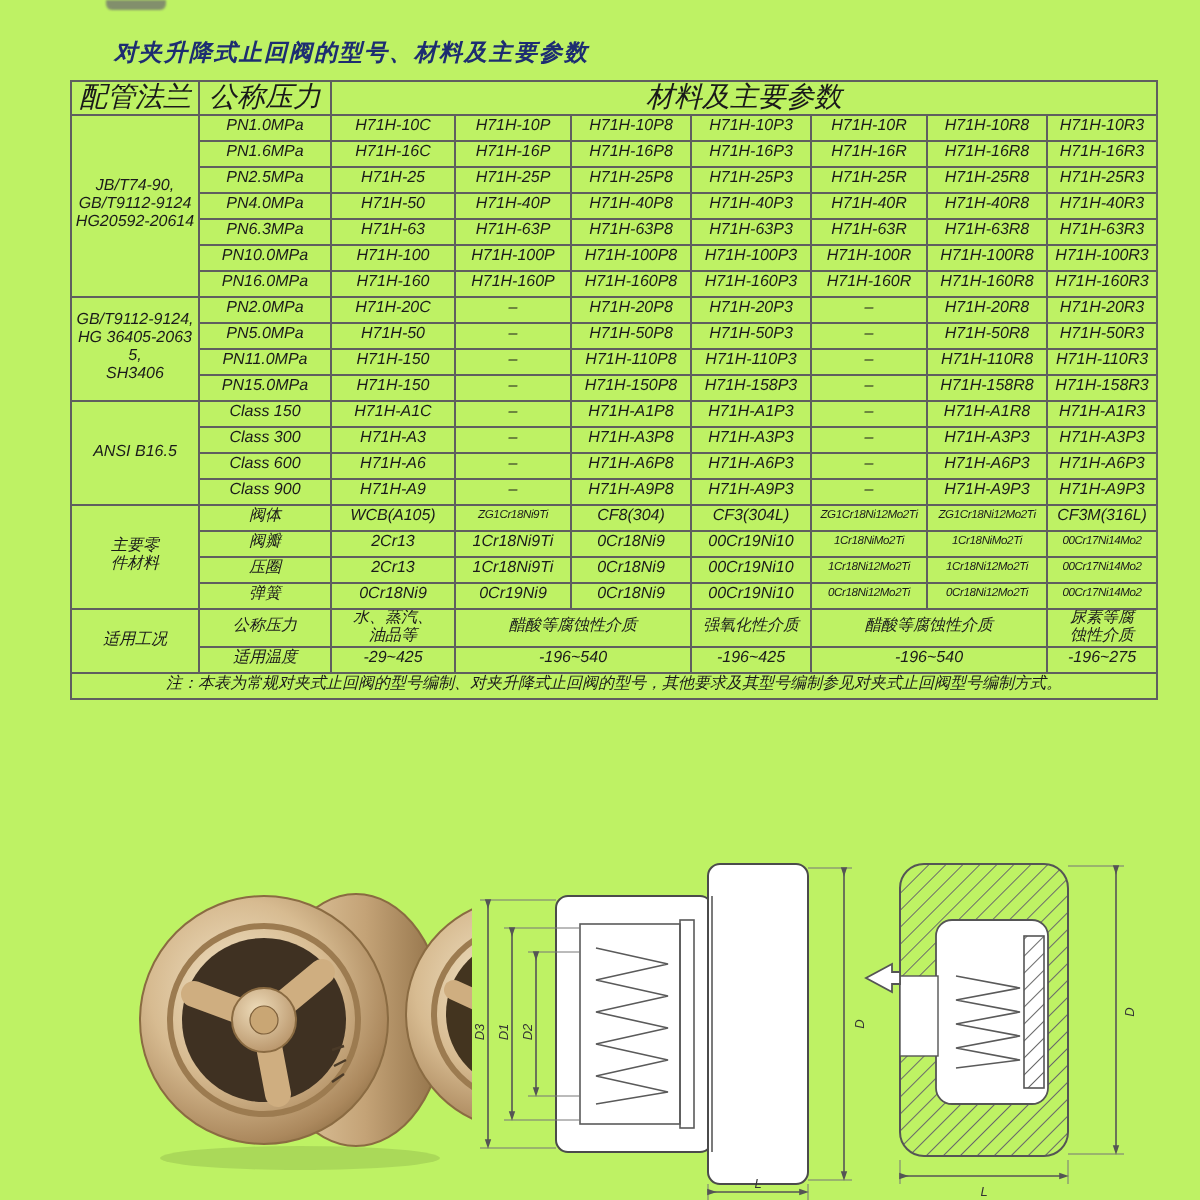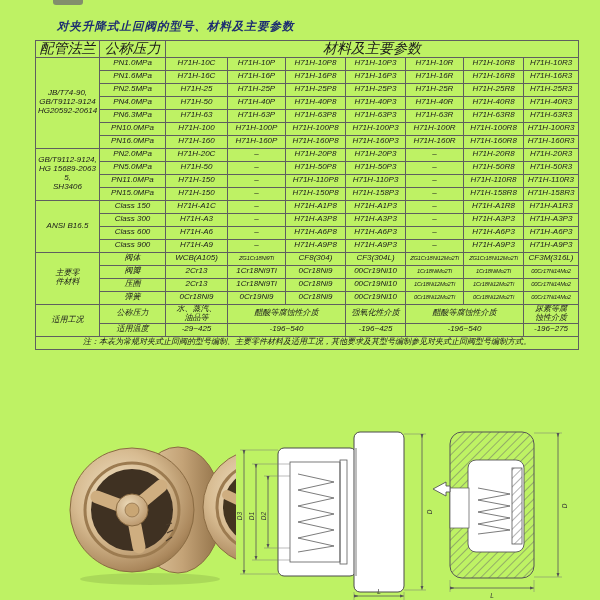--- a/index.html
+++ b/index.html
@@ -134,21 +134,21 @@
           <td class="model">H71H-160</td>
           <td class="model">H71H-160P</td>
           <td class="model">H71H-160P8</td>
           <td class="model">H71H-160P3</td>
           <td class="model">H71H-160R</td>
           <td class="model">H71H-160R8</td>
           <td class="model">H71H-160R3</td>
         </tr>
         <tr>
           <td rowspan="4" class="std multiline">GB/T9112-9124,
-HG 15689-20635,
+HG 36405-20635,
 SH3406</td>
           <td class="pres">PN2.0MPa</td>
           <td class="model">H71H-20C</td>
           <td class="model">–</td>
           <td class="model">H71H-20P8</td>
           <td class="model">H71H-20P3</td>
           <td class="model">–</td>
           <td class="model">H71H-20R8</td>
           <td class="model">H71H-20R3</td>
         </tr>
@@ -278,21 +278,21 @@
         </tr>
         <tr>
           <td class="part">适用温度</td>
           <td colspan="1" class="temp">-29~425</td>
           <td colspan="2" class="temp">-196~540</td>
           <td colspan="1" class="temp">-196~425</td>
           <td colspan="2" class="temp">-196~540</td>
           <td colspan="1" class="temp">-196~275</td>
         </tr>
         <tr>
-          <td colspan="9" class="note">注：本表为常规对夹式止回阀的型号编制、主要零件材料及适用工况，其他要求及其型号编制参见对夹式止回阀型号编制方式。</td>
+          <td colspan="9" class="note">注：本表为常规对夹式止回阀的型号编制、对夹升降式止回阀的型号，其他要求及其型号编制参见对夹式止回阀型号编制方式。</td>
         </tr>
       </tbody>
   </table>
 
   <svg id="photo" class="art" width="182" height="168" viewBox="0 0 182 168">
     <defs>
       <radialGradient id="face" cx="40%" cy="38%" r="72%">
         <stop offset="0%" stop-color="#f2e4c8"></stop>
           <stop offset="50%" stop-color="#d7bb91"></stop>
         <stop offset="85%" stop-color="#ab885d"></stop>

